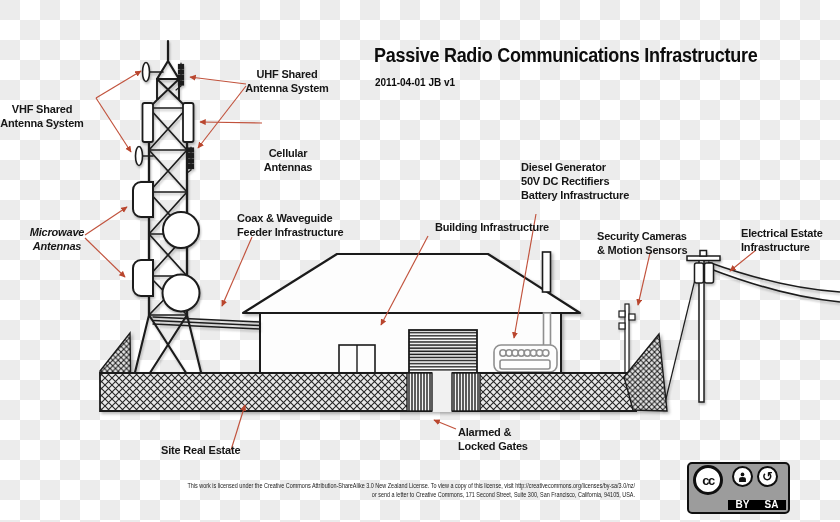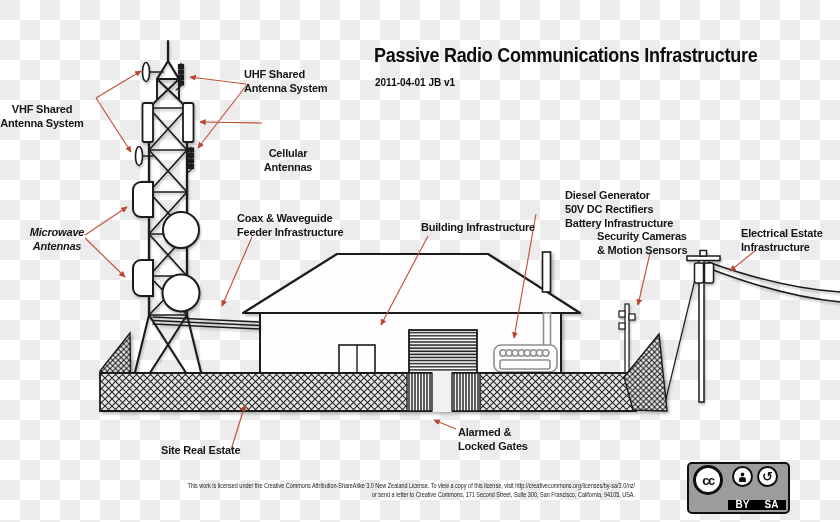--- a/index.html
+++ b/index.html
@@ -173,45 +173,45 @@
 </svg>
 
 <div class="title">Passive Radio Communications Infrastructure</div>
 <div class="subtitle">2011-04-01 JB v1</div>
 
 <div class="lbl" style="left:0;top:102px;width:84px;text-align:center;">
   <div>VHF Shared</div>
   <div>Antenna System</div>
 </div>
 
-<div class="lbl" style="left:244px;top:67px;width:86px;">
+<div class="lbl" style="left:244px;top:67px;width:86px;text-align:center;">
   <div>UHF Shared</div>
   <div>Antenna System</div>
 </div>
 
 <div class="lbl" style="left:248px;top:114px;width:80px;text-align:center;margin-top:32px;">
   <div>Cellular</div>
   <div>Antennas</div>
 </div>
 
 <div class="lbl" style="left:16px;top:225px;width:82px;text-align:center;font-style:italic;">
   <div>Microwave</div>
   <div>Antennas</div>
 </div>
 
 <div class="lbl" style="left:237px;top:211px;">
   <div>Coax &amp; Waveguide</div>
   <div>Feeder Infrastructure</div>
 </div>
 
-<div class="lbl" style="left:389px;top:220px;padding-left:32px;">
+<div class="lbl" style="left:403px;top:220px;padding-left:32px;">
   <div>Building Infrastructure</div>
 </div>
 
-<div class="lbl" style="left:521px;top:188px;padding-left:44px;">
+<div class="lbl" style="left:521px;top:160px;">
   <div>Diesel Generator</div>
   <div>50V DC Rectifiers</div>
   <div>Battery Infrastructure</div>
 </div>
 
 <div class="lbl" style="left:597px;top:229px;">
   <div>Security Cameras</div>
   <div>&amp; Motion Sensors</div>
 </div>
 

